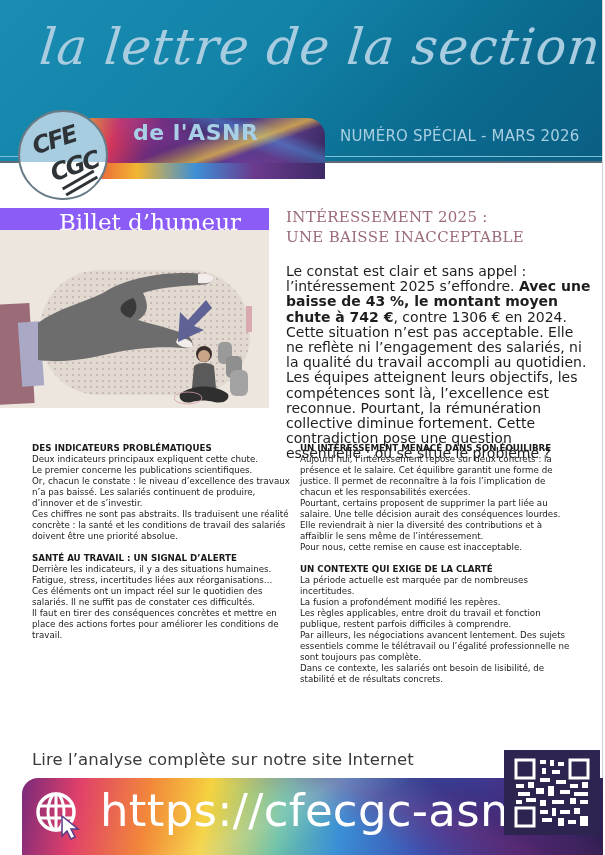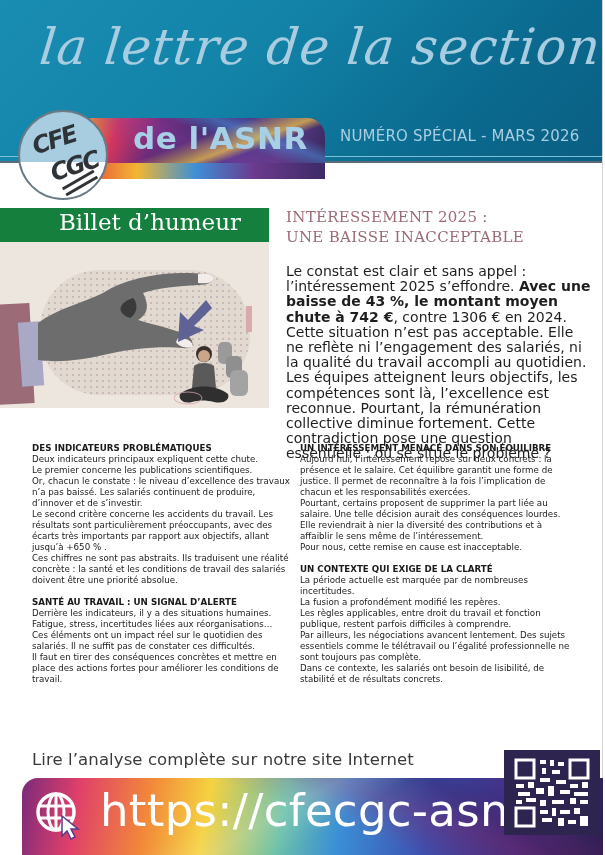--- a/index.html
+++ b/index.html
@@ -33,21 +33,21 @@
       linear-gradient(20deg, transparent 60%, rgba(80,150,230,0.5) 72%, transparent 82%),
       linear-gradient(200deg, transparent 30%, rgba(140,60,160,0.4) 50%, transparent 70%);
   }
   .asnr-cover { position: absolute; left: 90px; top: 163px; width: 240px; height: 20px; background: #ffffff; }
   .asnr-band-bottom {
     position: absolute; left: 90px; top: 163px; width: 235px; height: 16px;
     background: linear-gradient(90deg, #e8563a 0%, #f2b632 20%, #3d8fd6 45%, #6b3a8e 70%, #3d2a66 100%);
   }
   .asnr-text {
     position: absolute; left: 133px; top: 120px; font-family: "DejaVu Sans", sans-serif;
-    font-weight: bold; font-size: 31px; color: #a7cfe6; letter-spacing: 0.5px; white-space: nowrap;
+    font-weight: bold; font-size: 22px; color: #a7cfe6; letter-spacing: 0.5px; white-space: nowrap;
   }
   .logo {
     position: absolute; left: 18px; top: 110px; width: 90px; height: 90px; border-radius: 50%;
     background: #a9cde0; border: 2px solid #6b7b86; overflow: hidden;
   }
   .logo-lower { position: absolute; left: 0; top: 50px; width: 90px; height: 40px; background: #ffffff; }
   .logo-text1, .logo-text2 {
     position: absolute; font-family: "DejaVu Sans", sans-serif; font-weight: bold; font-style: italic;
     color: #2e3338; font-size: 24px; letter-spacing: -2px; transform: rotate(-18deg);
   }
@@ -61,21 +61,21 @@
     position: absolute; left: 340px; top: 127px; font-family: "DejaVu Sans", sans-serif;
     font-size: 15px; color: #a7cfe0; letter-spacing: 0.2px; white-space: nowrap;
   }
 
   
   .billet {
     position: absolute; left: 0; top: 208px; width: 269px; height: 200px; overflow: hidden;
     background: #ede6de;
   }
   .billet-bar {
-    position: absolute; left: 0; top: 0; width: 269px; height: 34px; background: #15803d;
+    position: absolute; left: 0; top: 0; width: 269px; height: 22px; background: #8b5cf6;
   }
   .billet-title {
     position: absolute; right: 28px; top: 1px; font-family: "DejaVu Serif", serif;
     font-size: 23px; color: #ffffff; white-space: nowrap;
   }
   .dots {
     position: absolute; left: 40px; top: 62px; width: 210px; height: 125px; border-radius: 60px;
     background-color: #e2d9d0;
     background-image: radial-gradient(#c9b9b7 1px, transparent 1.2px);
     background-size: 6px 6px;
@@ -190,21 +190,20 @@
   <div>UNE BAISSE INACCEPTABLE</div>
 </div>
 <div class="lead-body"><span>Le constat est clair et sans appel : l’intéressement 2025 s’effondre. </span><b>Avec une baisse de 43 %, le montant moyen chute à 742 €</b><span>, contre 1306 € en 2024. Cette situation n’est pas acceptable. Elle ne reflète ni l’engagement des salariés, ni la qualité du travail accompli au quotidien. Les équipes atteignent leurs objectifs, les compétences sont là, l’excellence est reconnue. Pourtant, la rémunération collective diminue fortement. Cette contradiction pose une question essentielle : où se situe le problème ?</span></div>
 
 <div class="col col-left">
   <div class="sec">
     <h3>DES INDICATEURS PROBLÉMATIQUES</h3>
     <p>Deux indicateurs principaux expliquent cette chute.</p>
     <p>Le premier concerne les publications scientifiques.</p>
     <p>Or, chacun le constate : le niveau d’excellence des travaux n’a pas baissé. Les salariés continuent de produire, d’innover et de s’investir.</p>
-    <p>Le second critère concerne les accidents du travail. Les résultats sont particulièrement préoccupants, avec des écarts très importants par rapport aux objectifs, allant jusqu’à +650 % .</p>
     <p>Ces chiffres ne sont pas abstraits. Ils traduisent une réalité concrète : la santé et les conditions de travail des salariés doivent être une priorité absolue.</p>
   </div>
   <div class="sec">
     <h3>SANTÉ AU TRAVAIL : UN SIGNAL D’ALERTE</h3>
     <p>Derrière les indicateurs, il y a des situations humaines.</p>
     <p>Fatigue, stress, incertitudes liées aux réorganisations…</p>
     <p>Ces éléments ont un impact réel sur le quotidien des salariés. Il ne suffit pas de constater ces difficultés.</p>
     <p>Il faut en tirer des conséquences concrètes et mettre en place des actions fortes pour améliorer les conditions de travail.</p>
   </div>
 </div>

